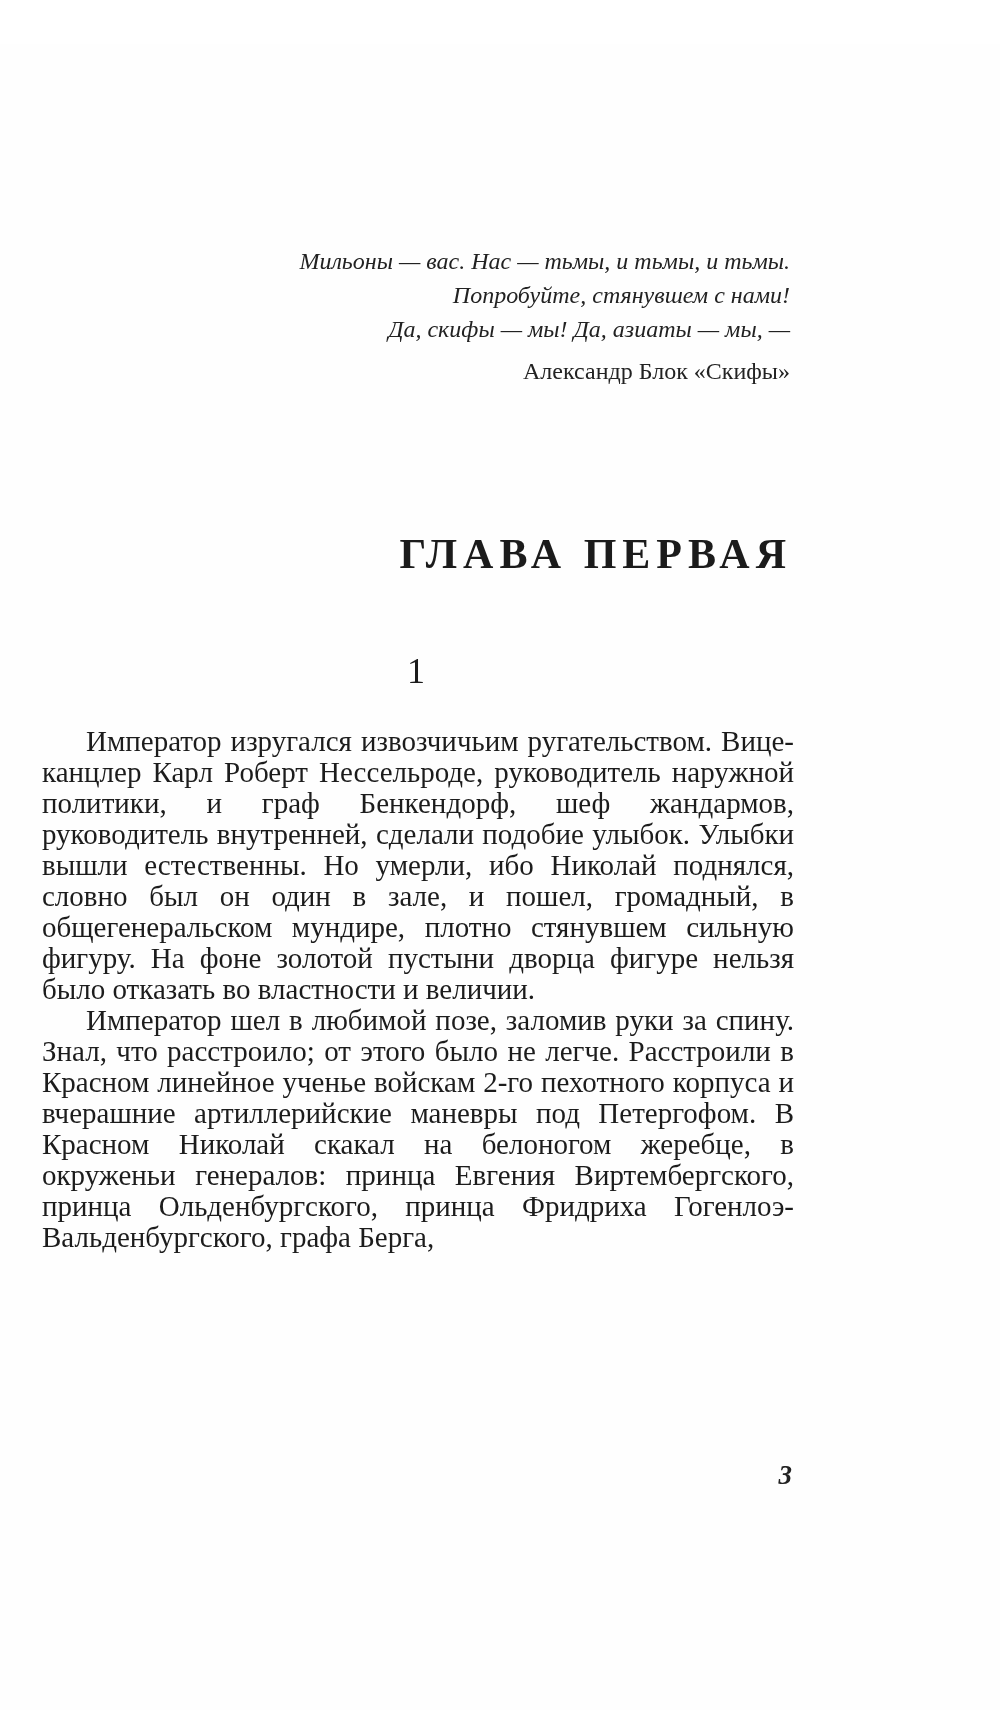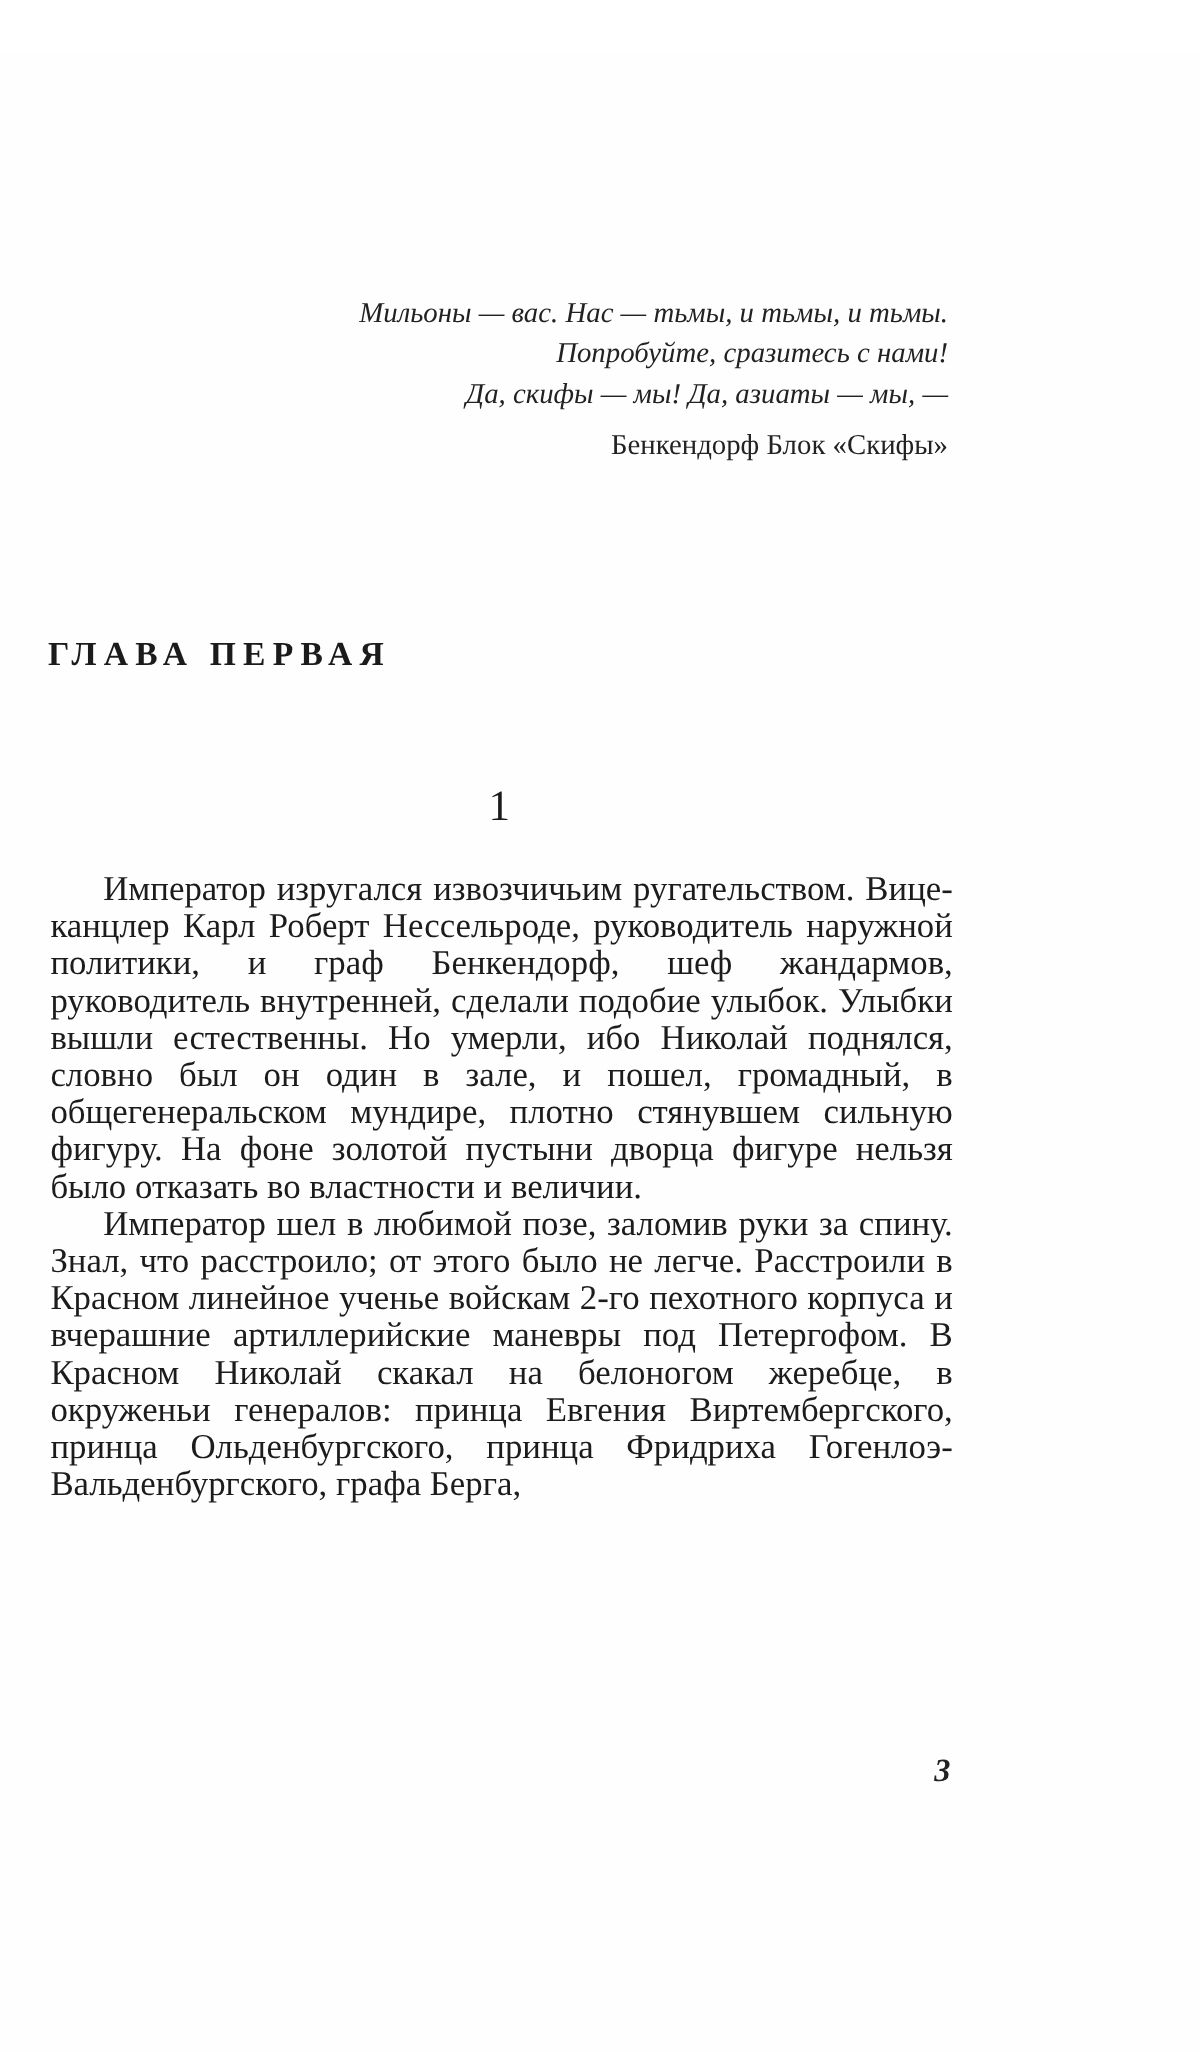--- a/index.html
+++ b/index.html
@@ -42,22 +42,22 @@
       font-size: 24px;
       color: #222222;
     }
 
     
     .chapter-title {
       position: absolute;
       top: 486px;
       left: 40px;
       width: 752px;
-      text-align: left;
-      font-size: 28px;
+      text-align: right;
+      font-size: 42px;
       font-weight: 700;
       letter-spacing: 6px;
       color: #1b1b1b;
       font-family: "Liberation Serif", "DejaVu Serif", serif;
     }
 
     
     .section-number {
       position: absolute;
       top: 606px;
@@ -98,23 +98,23 @@
       color: #222222;
     }
   </style>
 </head>
 <body>
 
 <div class="page">
 
   <div class="epigraph">
     <div class="epi-line">Мильоны — вас. Нас — тьмы, и тьмы, и тьмы.</div>
-    <div class="epi-line">Попробуйте, сразитесь с нами!</div>
+    <div class="epi-line">Попробуйте, стянувшем с нами!</div>
     <div class="epi-line">Да, скифы — мы! Да, азиаты — мы, —</div>
-    <div class="epi-attr">Бенкендорф Блок «Скифы»</div>
+    <div class="epi-attr">Александр Блок «Скифы»</div>
   </div>
 
   <h1 class="chapter-title">ГЛАВА ПЕРВАЯ</h1>
 
   <div class="section-number">1</div>
 
   <div class="text-block">
     <p>Император изругался извозчичьим ругательством. Вице-канцлер Карл Роберт Нессельроде, руководитель наружной политики, и граф Бенкендорф, шеф жандармов, руководитель внутренней, сделали подобие улыбок. Улыбки вышли естественны. Но умерли, ибо Николай поднялся, словно был он один в зале, и пошел, громадный, в общегенеральском мундире, плотно стянувшем сильную фигуру. На фоне золотой пустыни дворца фигуре нельзя было отказать во властности и величии.</p>
     <p>Император шел в любимой позе, заломив руки за спину. Знал, что расстроило; от этого было не легче. Расстроили в Красном линейное ученье войскам 2-го пехотного корпуса и вчерашние артиллерийские маневры под Петергофом. В Красном Николай скакал на белоногом жеребце, в окруженьи генералов: принца Евгения Виртембергского, принца Ольденбургского, принца Фридриха Гогенлоэ-Вальденбургского, графа Берга,</p>
   </div>

